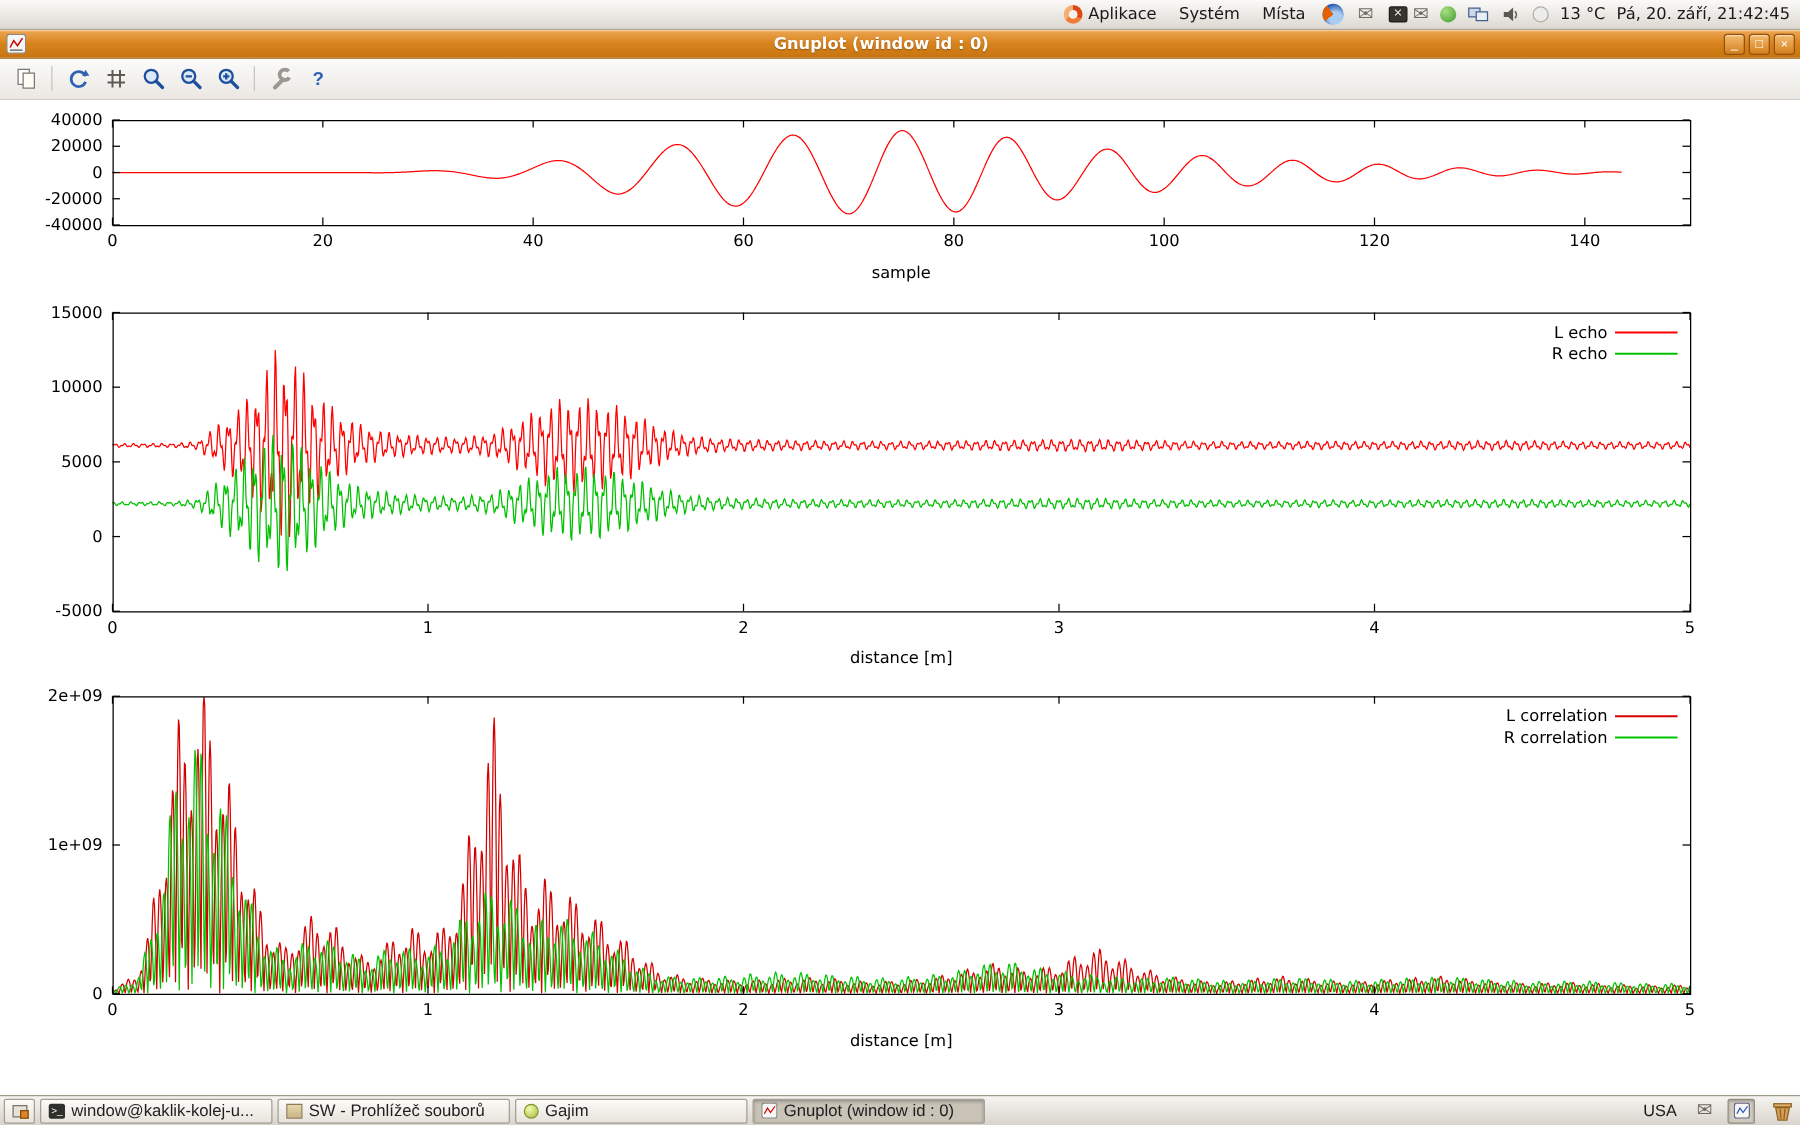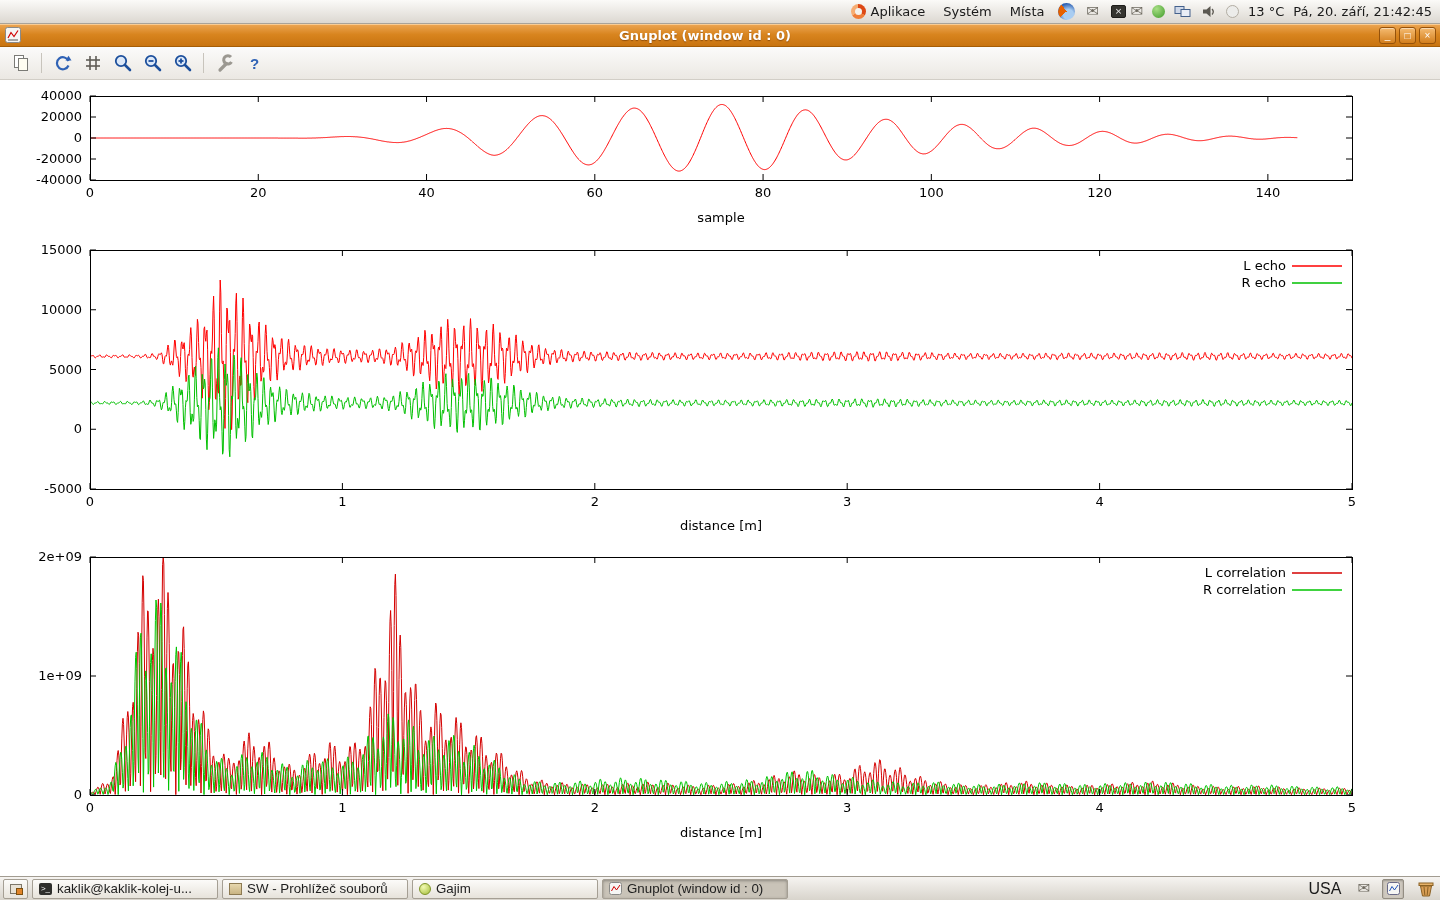--- a/index.html
+++ b/index.html
@@ -65,21 +65,21 @@
     border:1px solid #a59f94;border-radius:2px;background:linear-gradient(#fcfbf9,#e7e3db);
     overflow:hidden;cursor:default}
   .task.active{background:#c9c3b8;box-shadow:inset 0 1px 3px rgba(0,0,0,.3)}
   .tlabel{overflow:hidden;text-overflow:ellipsis;white-space:nowrap;color:#1e1e1e}
   .ticon{flex:0 0 auto;display:inline-flex;align-items:center;justify-content:center}
   .ti-term{width:13px;height:12px;background:#2f2f2c;border-radius:2px;color:#fff;font-size:8px;line-height:11px;text-align:center}
   .ti-term::after{content:">_"}
   .ti-files{width:13px;height:12px;background:linear-gradient(#e7d7ae,#c9b483);border:1px solid #8d7a52}
   .ti-gajim{width:12px;height:12px;border-radius:50%;background:radial-gradient(circle at 35% 30%,#f2fab2,#a4bd3a);border:1px solid #7e9427}
   .taskbar-right{margin-left:auto;display:flex;align-items:center;gap:12px;height:100%;padding-right:1px}
-  .kbd-ind{border:0;background:transparent;font-size:16px;color:#1a1a1a;cursor:default;padding:0 4px}
+  .kbd-ind{border:0;background:transparent;font-size:13px;color:#1a1a1a;cursor:default;padding:0 4px}
   .tray-btn{width:22px;height:20px;border:1px solid #938d82;border-radius:2px;background:#cfc9bf;
     box-shadow:inset 0 1px 2px rgba(0,0,0,.25);display:flex;align-items:center;justify-content:center;padding:0}
   .trash-btn{border:0;background:transparent;padding:0 2px;display:flex;align-items:center;cursor:default}
 </style>
 </head>
 <body>
 
 <div class="desktop">
 
   <header class="top-panel">
@@ -330,21 +330,21 @@
         </svg>
     </div>
   </section>
 
   <footer class="taskbar">
     <button class="show-desktop">
       <span class="sd-ic"></span>
     </button>
     <button class="task">
       <span class="ticon ti-term"></span>
-      <span class="tlabel">kaklik@kaklik-kolej-u...</span>
+      <span class="tlabel">window@kaklik-kolej-u...</span>
     </button>
     <button class="task">
       <span class="ticon ti-files"></span>
       <span class="tlabel">SW - Prohlížeč souborů</span>
     </button>
     <button class="task">
       <span class="ticon ti-gajim"></span>
       <span class="tlabel">Gajim</span>
     </button>
     <button class="task active">

